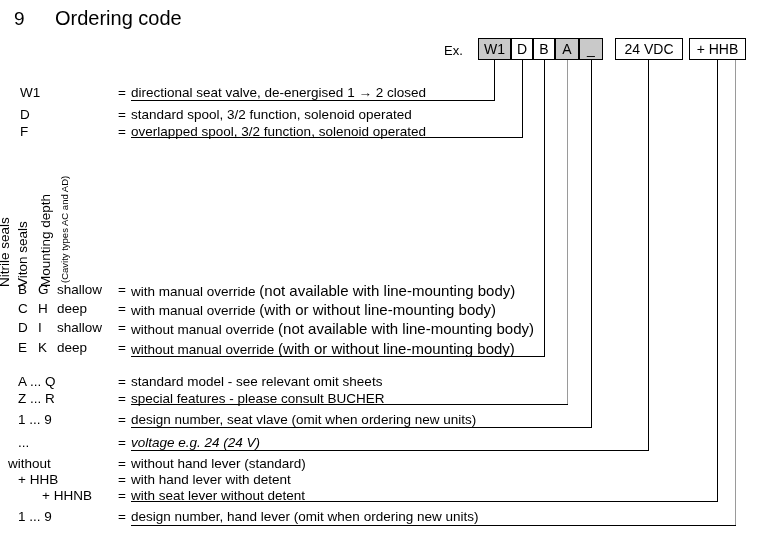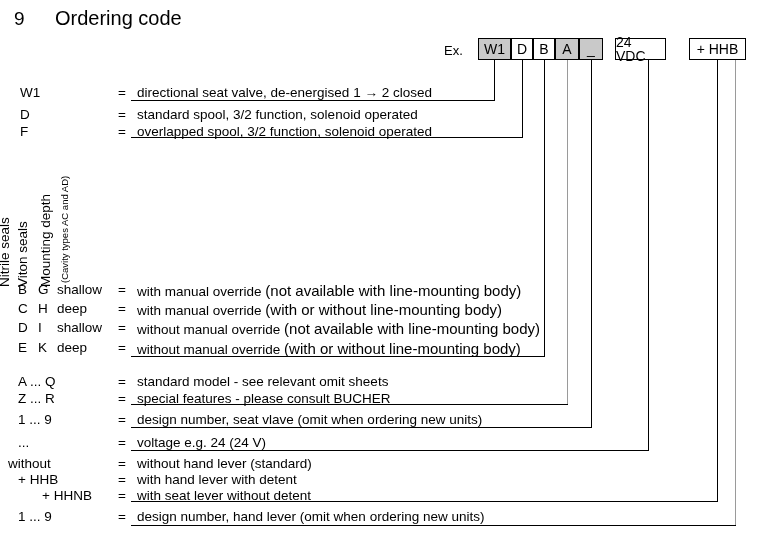--- a/index.html
+++ b/index.html
@@ -20,21 +20,21 @@
     position:absolute;border:1.4px solid #000;background:#fff;
     height:22px;box-sizing:border-box;
     display:flex;align-items:center;justify-content:center;
     font-size:14px;line-height:1;
   }
   .codebox.shaded{background:#c9c9c9;}
   .c-code{position:absolute;font-size:13.5px;}
   .c-code2{position:absolute;font-size:13.5px;}
   .c-depth{position:absolute;font-size:13.5px;}
   .c-eq{position:absolute;left:118px;font-size:13.5px;}
-  .c-desc{position:absolute;left:137px;font-size:13.5px;white-space:nowrap;}
+  .c-desc{position:absolute;left:131px;font-size:13.5px;white-space:nowrap;}
   .note{font-size:15px;}
 
   
   .vlabel{
     position:absolute;transform-origin:left bottom;
     transform:rotate(-90deg);white-space:nowrap;font-size:13.5px;
   }
   .vlabel.small{font-size:9.5px;}
 
   
@@ -48,21 +48,21 @@
 <div class="abs" id="hdr-num">9</div>
 <div class="abs" id="hdr-title">Ordering code</div>
 
 <div class="abs" id="ex-label">Ex.</div>
 
 <div class="codebox shaded" style="left:478px;top:38px;width:33px;">W1</div>
 <div class="codebox" style="left:511px;top:38px;width:22px;">D</div>
 <div class="codebox" style="left:533px;top:38px;width:22px;">B</div>
 <div class="codebox shaded" style="left:555px;top:38px;width:24px;">A</div>
 <div class="codebox shaded" style="left:579px;top:38px;width:24px;">_</div>
-<div class="codebox" style="left:615px;top:38px;width:51px;">24 VDC</div>
+<div class="codebox" style="left:615px;top:38px;width:68px;">24 VDC</div>
 <div class="codebox" style="left:689px;top:38px;width:57px;">+ HHB</div>
 
 <div class="vline" style="left:494px;top:60px;height:40px;"></div>
 <div class="hline" style="left:131px;top:100px;width:364px;"></div>
 
 <div class="vline" style="left:522px;top:60px;height:77px;"></div>
 <div class="hline" style="left:131px;top:137px;width:392px;"></div>
 
 <div class="vline" style="left:544px;top:60px;height:296px;"></div>
 <div class="hline" style="left:131px;top:356px;width:414px;"></div>
@@ -154,21 +154,21 @@
 
 <div>
   <div class="c-code" style="left:18px;top:412px;">1 ... 9</div>
   <div class="c-eq" style="top:412px;">=</div>
   <div class="c-desc" style="top:412px;">design number, seat vlave (omit when ordering new units)</div>
 </div>
 
 <div>
   <div class="c-code" style="left:18px;top:435px;">...</div>
   <div class="c-eq" style="top:435px;">=</div>
-  <div class="c-desc" style="top:435px;">voltage e.g. 24 (24 V)</div>
+  <div class="c-desc" style="top:435px;font-style:italic;">voltage e.g. 24 (24 V)</div>
 </div>
 
 <div>
   <div class="c-code" style="left:8px;top:456px;">without</div>
   <div class="c-eq" style="top:456px;">=</div>
   <div class="c-desc" style="top:456px;">without hand lever (standard)</div>
 </div>
 <div>
   <div class="c-code" style="left:18px;top:472px;">+ HHB</div>
   <div class="c-eq" style="top:472px;">=</div>

